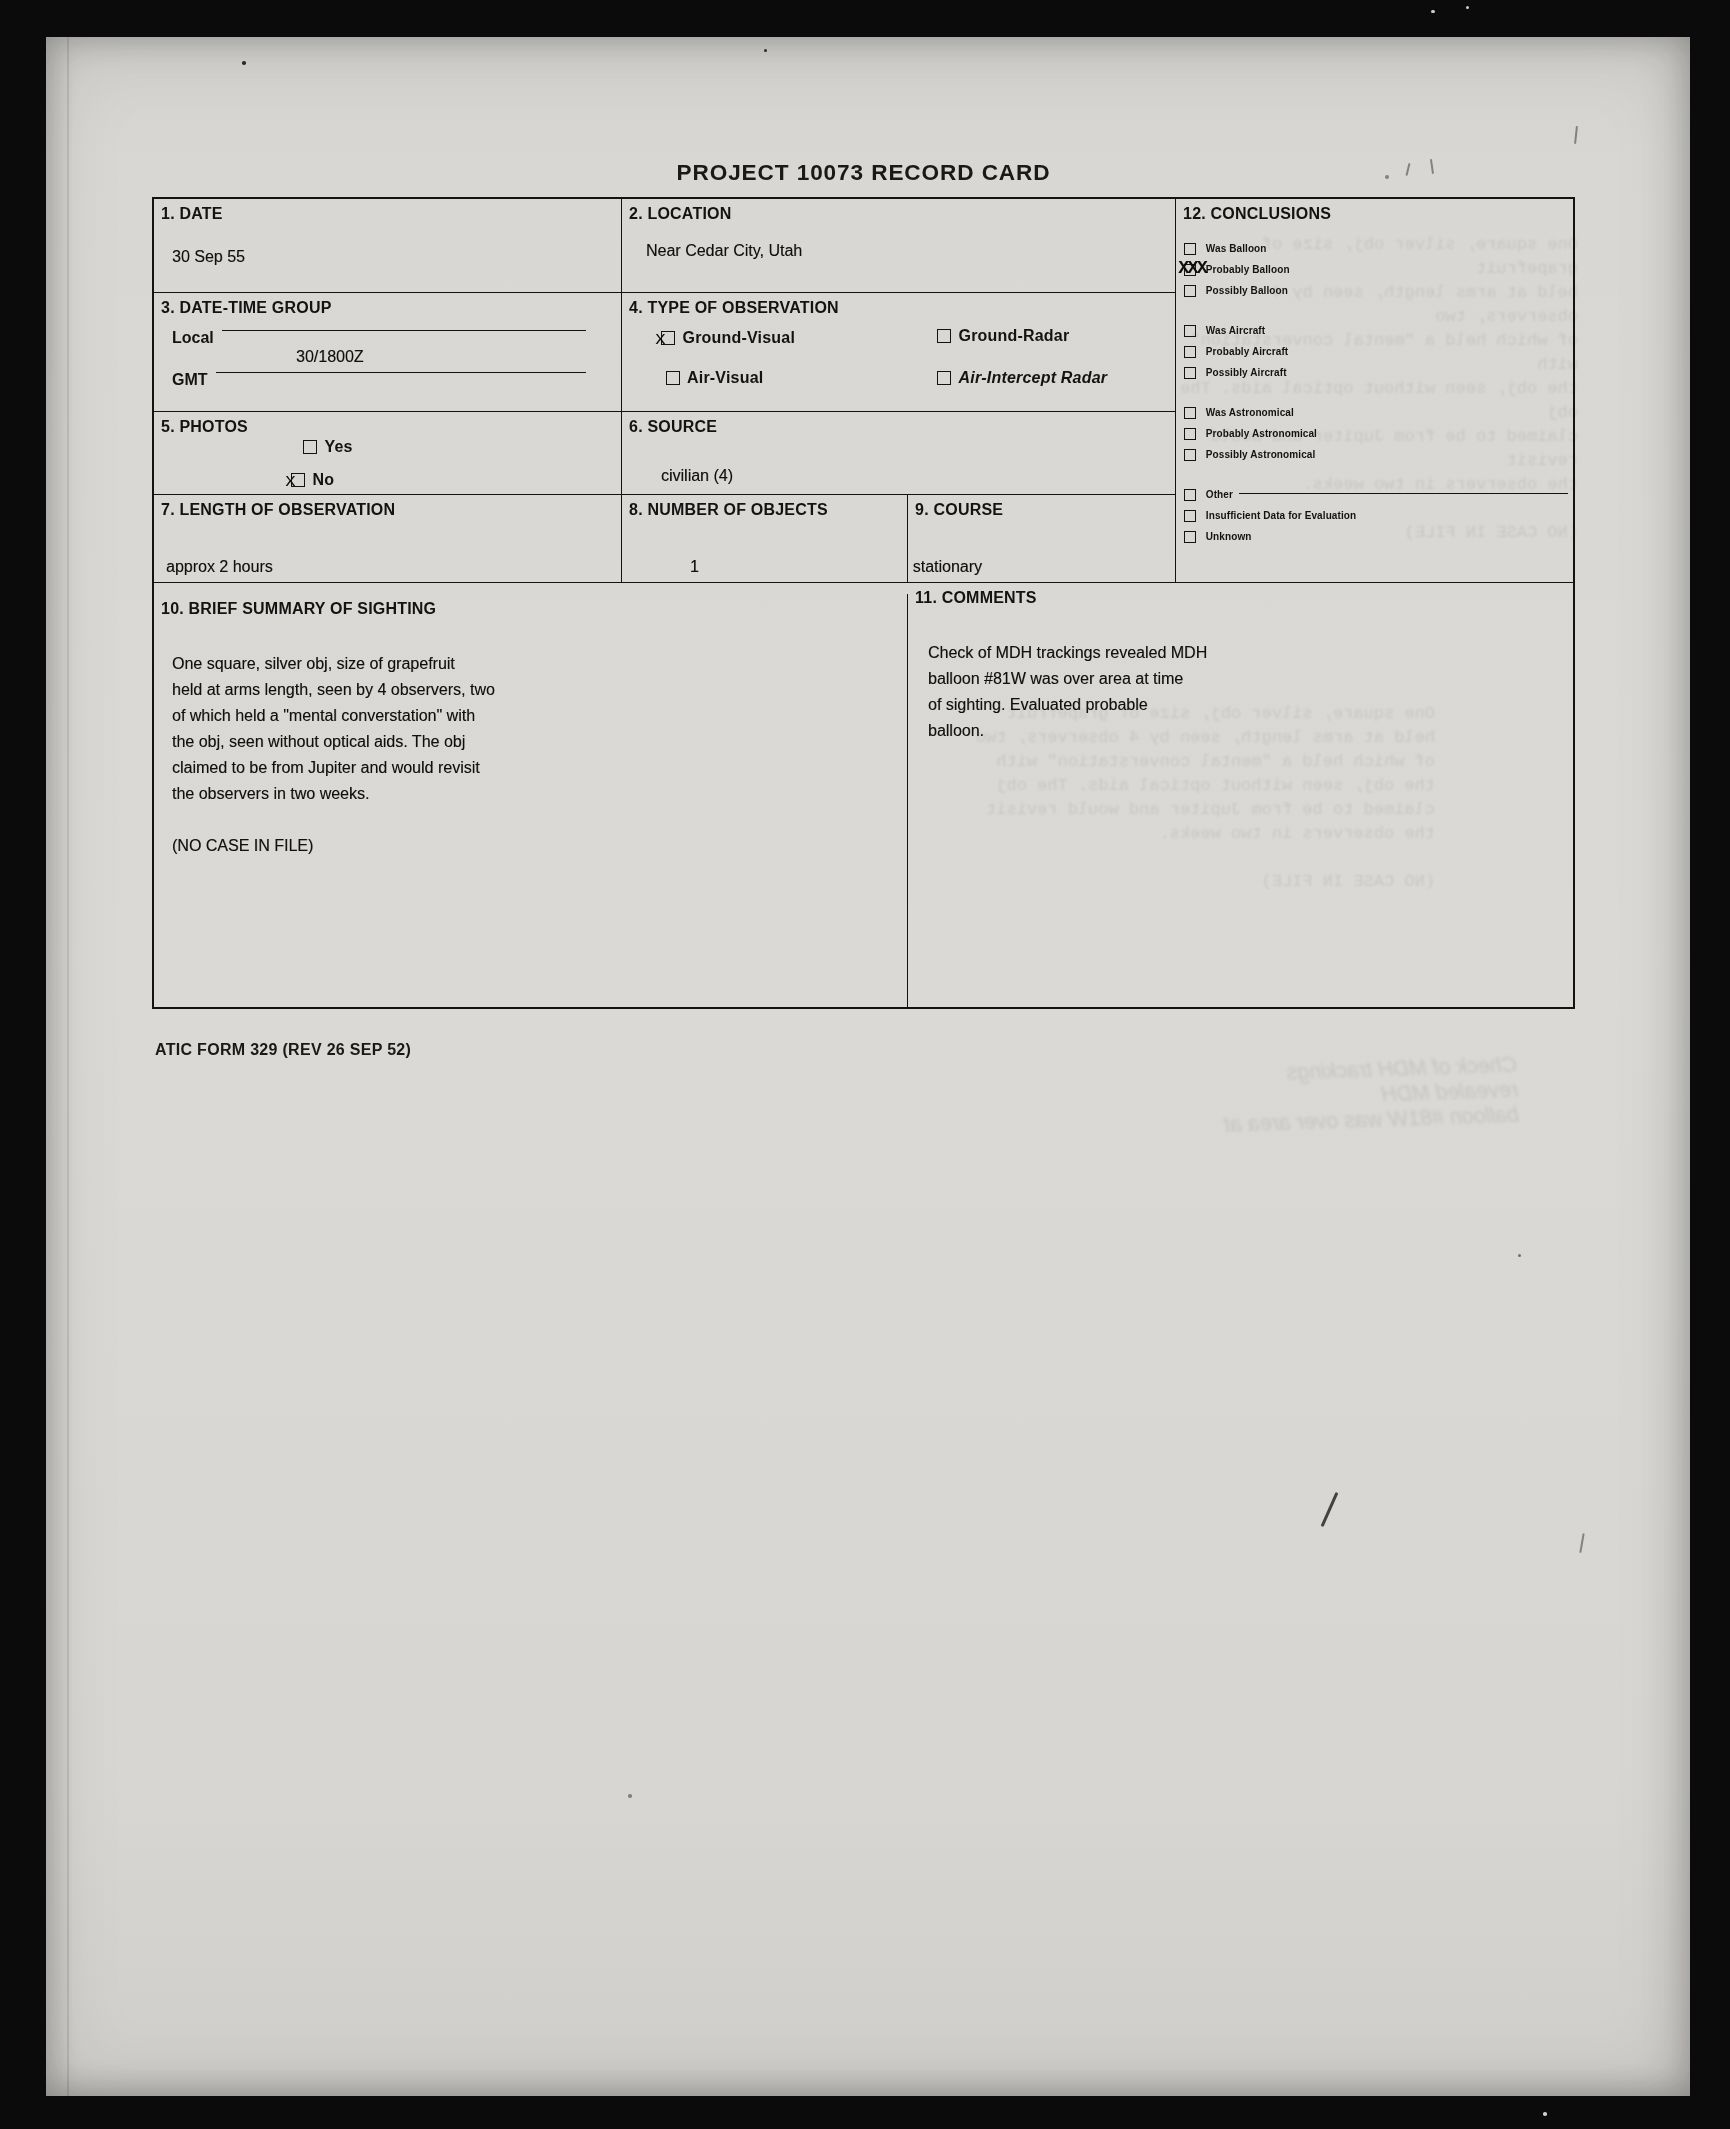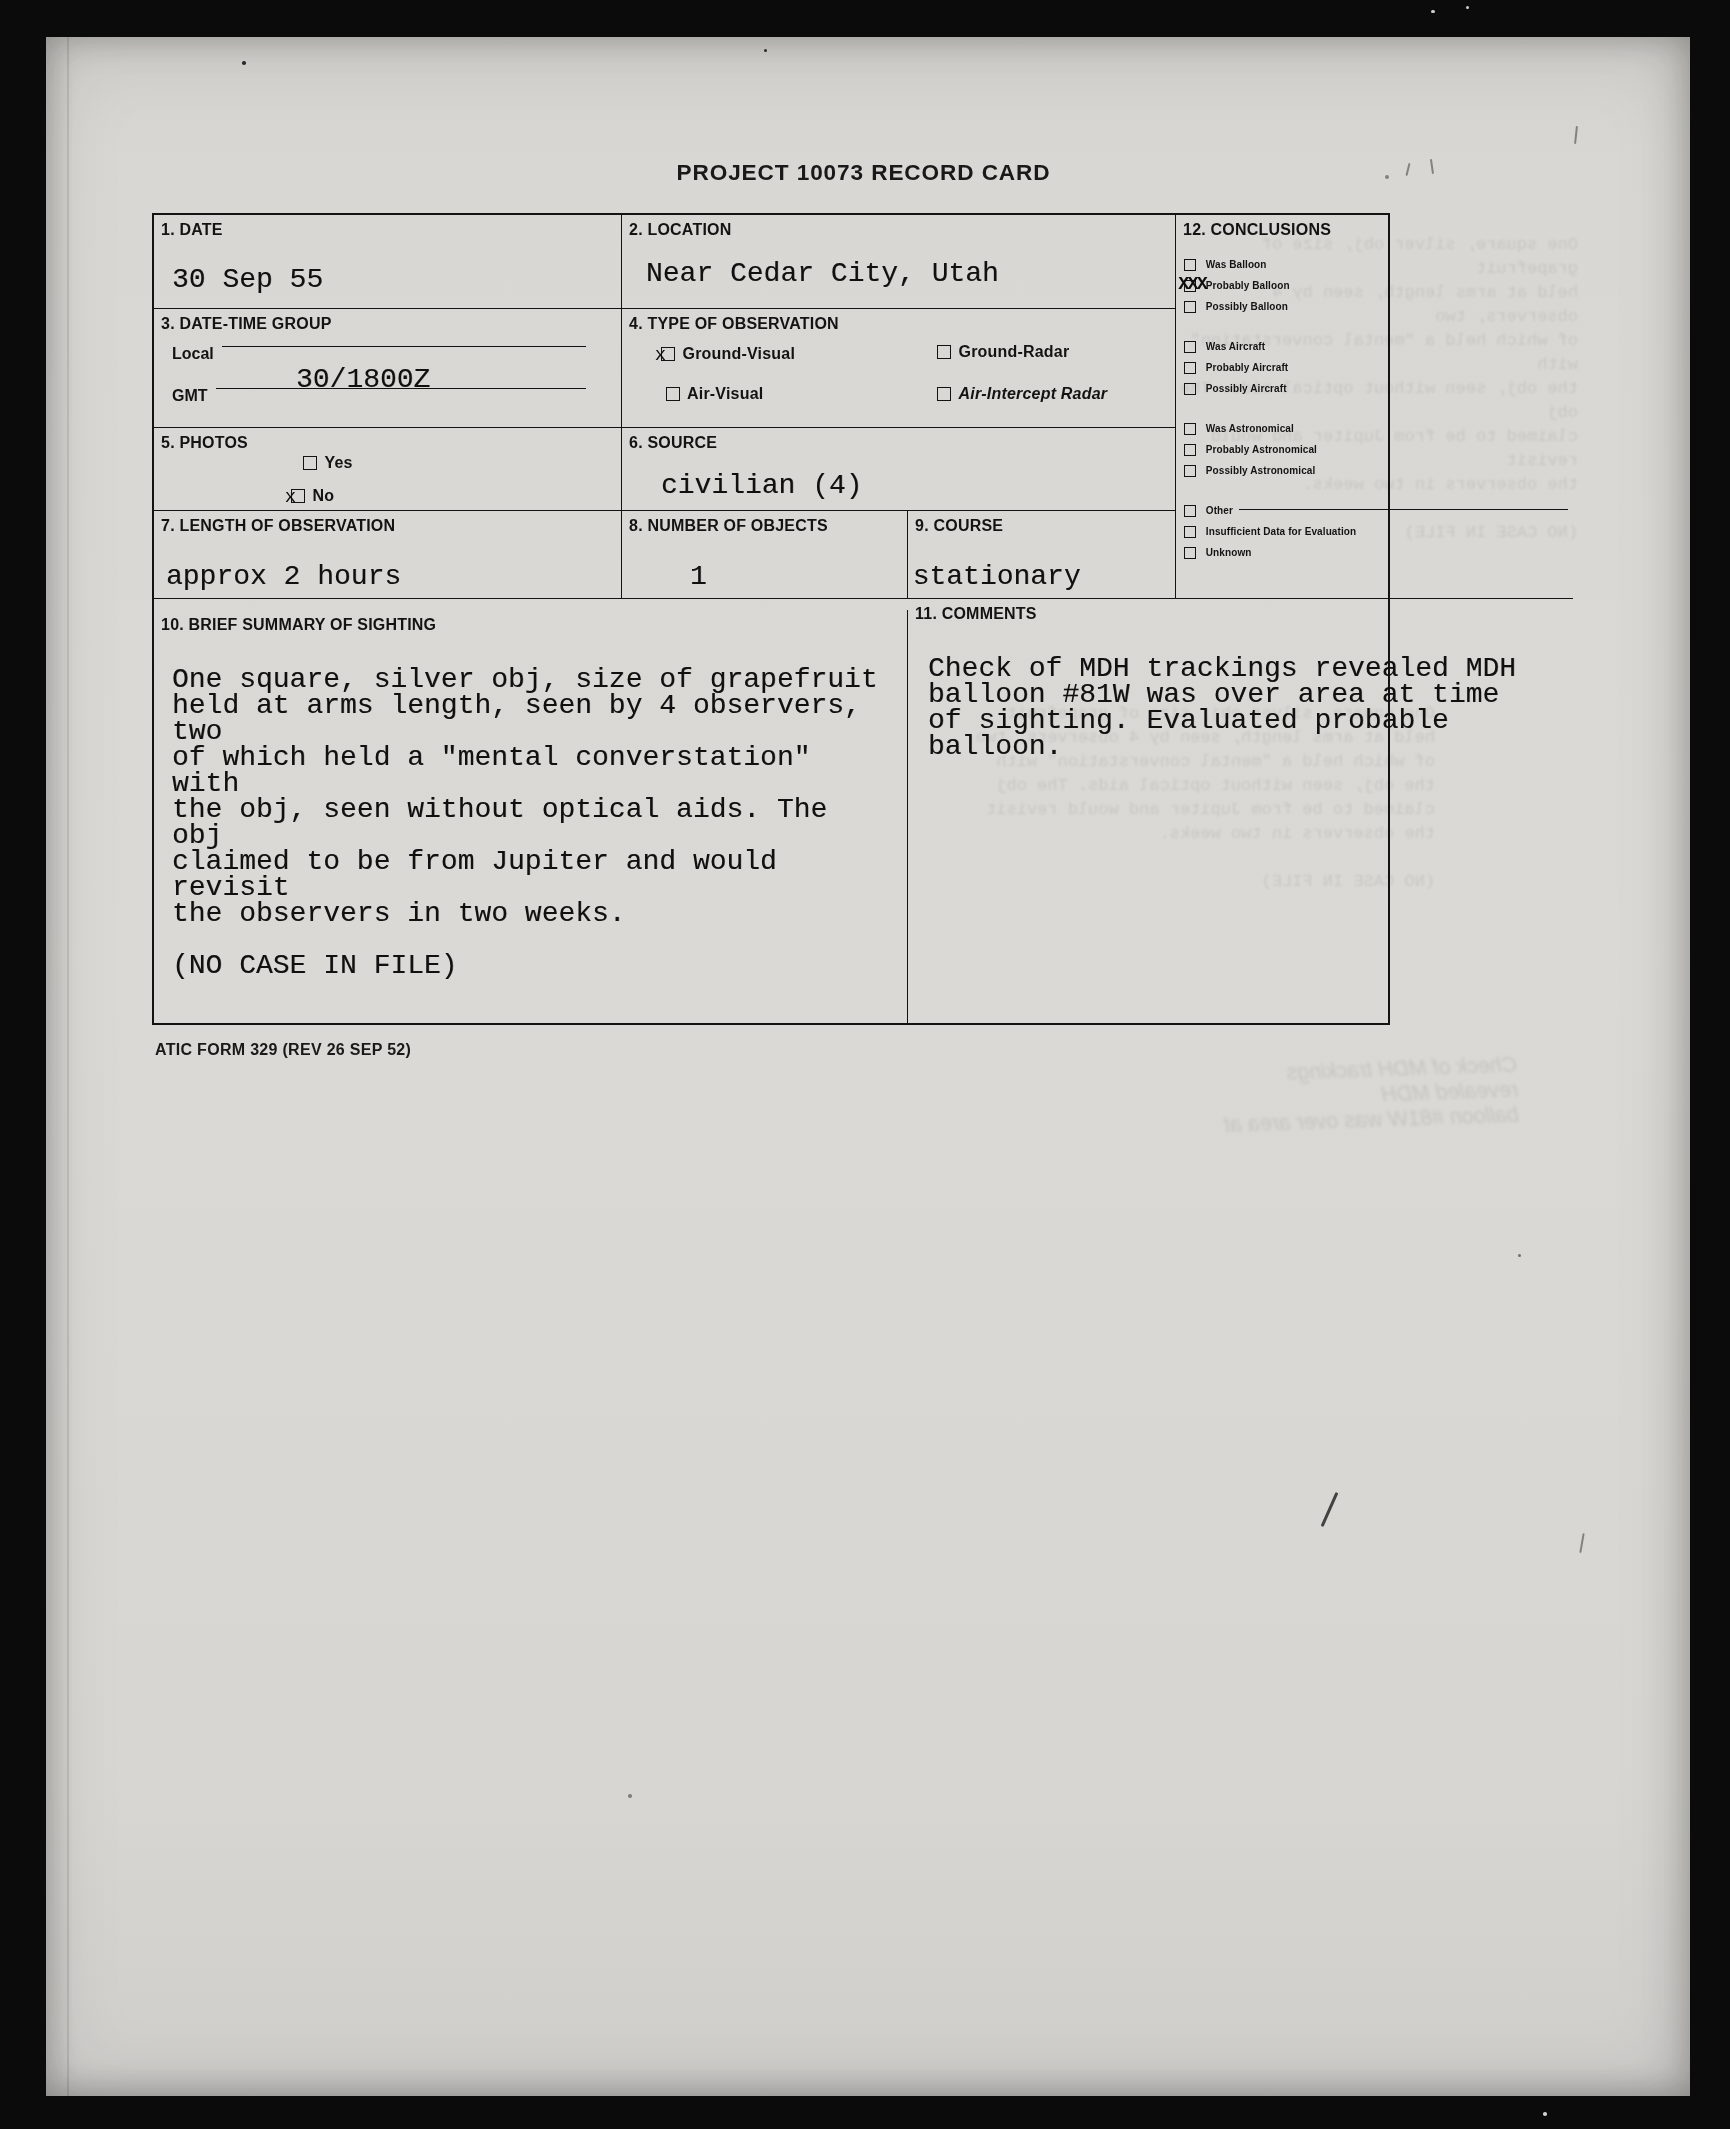--- a/index.html
+++ b/index.html
@@ -42,21 +42,21 @@
     white-space:pre-line;overflow:hidden;pointer-events:none;
   }
   .bleed-hand{
     position:absolute;transform:scaleX(-1) rotate(2deg);filter:blur(1.4px);opacity:0.14;
     font-style:italic;font-size:21.4px;color:#4b4b4b;overflow:hidden;height:71px;
     white-space:pre-line;pointer-events:none;
   }
 
   
   .card{
-    position:absolute;left:106px;top:176px;width:1238px;height:812px;
+    position:absolute;left:106px;top:160px;width:1423px;height:812px;
     box-sizing:border-box;border:2.4px solid #131313;
     display:grid;
     grid-template-columns:468px 286px 268px 397px;
     grid-template-rows:94px 119px 83px 88px auto;
   }
   .cell{position:relative;border-right:1.8px solid #131313;border-bottom:1.8px solid #131313;box-sizing:border-box;}
   .c-date{grid-column:1;grid-row:1;}
   .c-location{grid-column:2/4;grid-row:1;}
   .c-conclusions{grid-column:4;grid-row:1/5;border-right:none;}
   .c-dtg{grid-column:1;grid-row:2;}
@@ -67,22 +67,22 @@
   .c-number{grid-column:2;grid-row:4;}
   .c-course{grid-column:3;grid-row:4;}
   .c-summary{grid-column:1/3;grid-row:5;border-bottom:none;margin-top:11px;}
   .c-comments{grid-column:3/5;grid-row:5;border-bottom:none;border-right:none;}
 
   .label{
     font-weight:700;font-size:16px;line-height:1.1;color:#131313;
     padding:6px 7.1px 0 7.1px;letter-spacing:0.2px;
   }
   .mono{
-    font-family:Liberation Mono, monospace;
-    font-size:28px;color:#101010;text-shadow:0.4px 0.4px 0 rgba(0,0,0,0.35);
+    font-family:Liberation Sans, sans-serif;
+    font-size:16px;color:#101010;text-shadow:0.4px 0.4px 0 rgba(0,0,0,0.35);
     letter-spacing:0px;
   }
   .val{position:absolute;white-space:pre-line;}
 
   
   .dtg-row{position:absolute;left:18px;width:416px;display:flex;align-items:flex-start;}
   .row-local{top:36px;}
   .row-gmt{top:78px;}
   .dtg-lab{font-weight:700;font-size:16px;color:#131313;flex:none;}
   .fill{flex:1;border-bottom:1.8px solid #131313;margin:0 2.4px 2.4px 8.3px;height:0.6px;}

